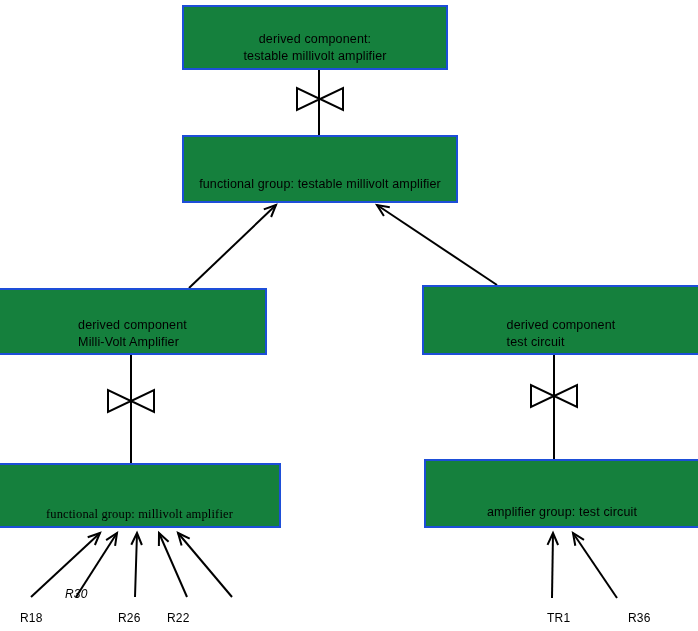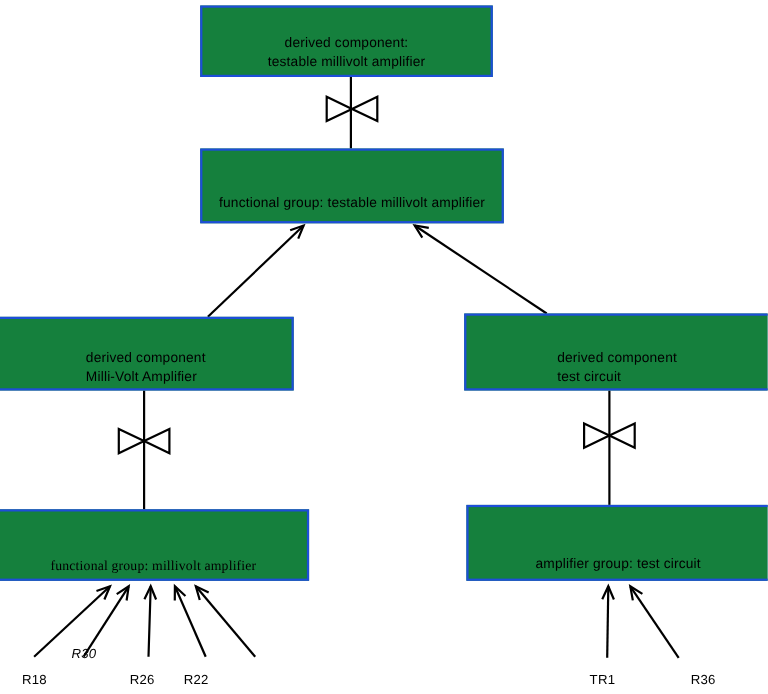--- a/index.html
+++ b/index.html
@@ -127,16 +127,16 @@
         <div class="node-text centered" style="transform: translateY(-3px); font-family: Liberation Serif, serif;">functional group: millivolt amplifier</div>
       </div>
       <div class="node-box" style="left: 424px; top: 459px; width: 276px; height: 69px;">
         <div class="node-text centered" style="transform: translateY(-5px);">amplifier group: test circuit</div>
       </div>
       <div class="leaf-label" style="left: 20px; top: 611px;">R18</div>
       <div class="leaf-label" style="left: 65px; top: 587px; font-style: italic;">R30</div>
       <div class="leaf-label" style="left: 118px; top: 611px; text-align: center;">R26</div>
       <div class="leaf-label" style="left: 167px; top: 611px; text-align: center;">R22</div>
       <div class="leaf-label" style="left: 212px; top: 643px; font-weight: bold;">IC1</div>
-      <div class="leaf-label" style="left: 536px; top: 611px;">TR1</div>
+      <div class="leaf-label" style="left: 547px; top: 611px;">TR1</div>
       <div class="leaf-label" style="left: 628px; top: 611px;">R36</div>
     </div>
 </div>
 
 </body></html>

